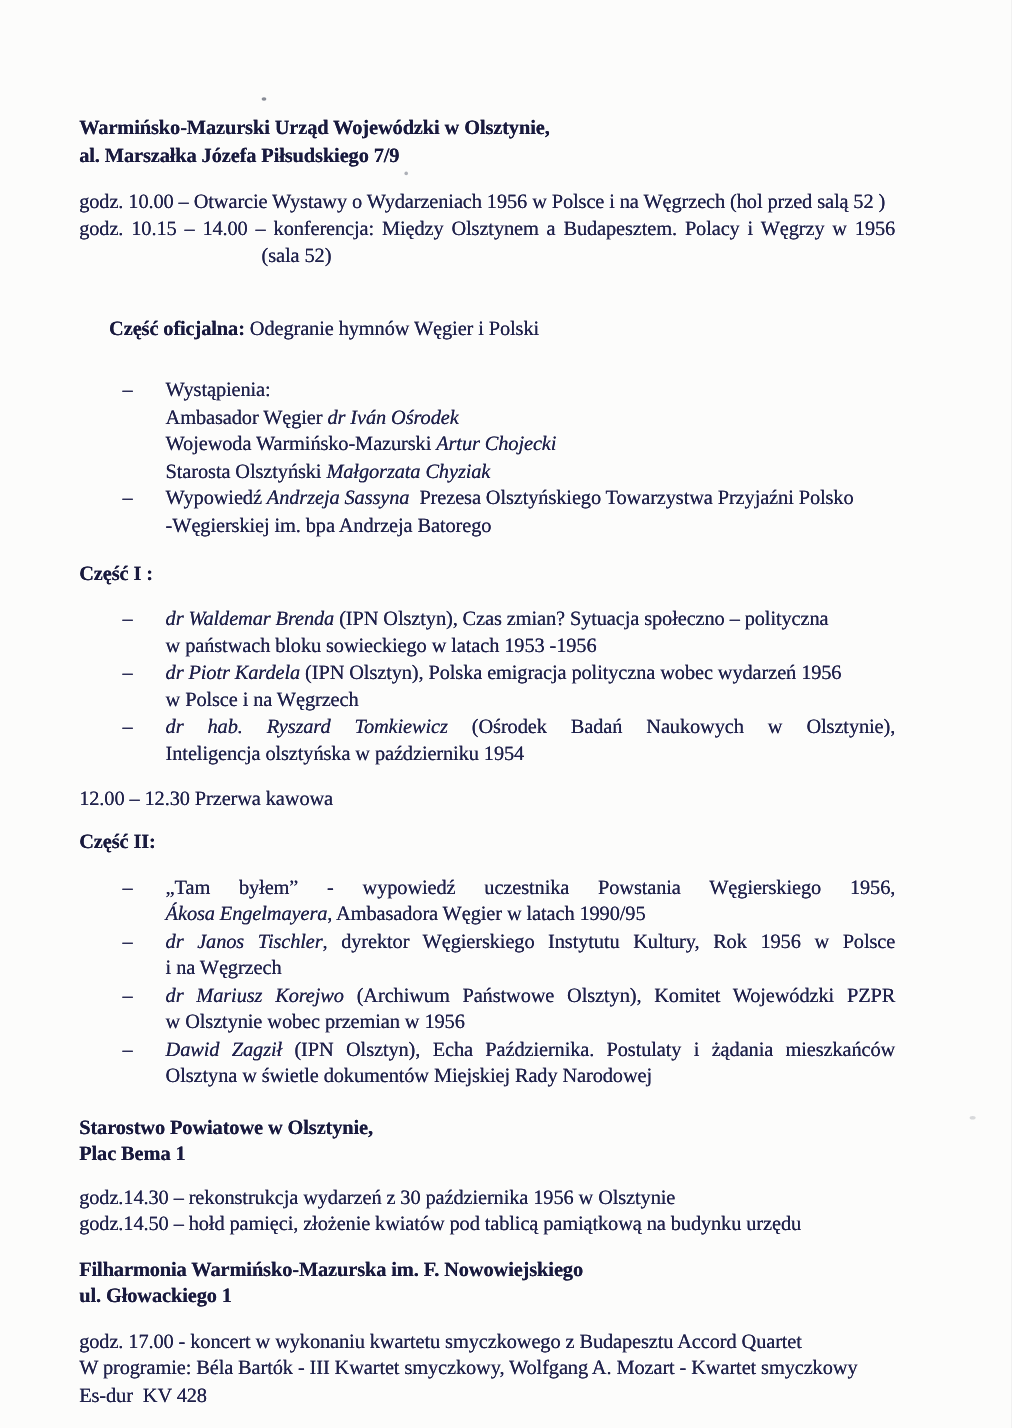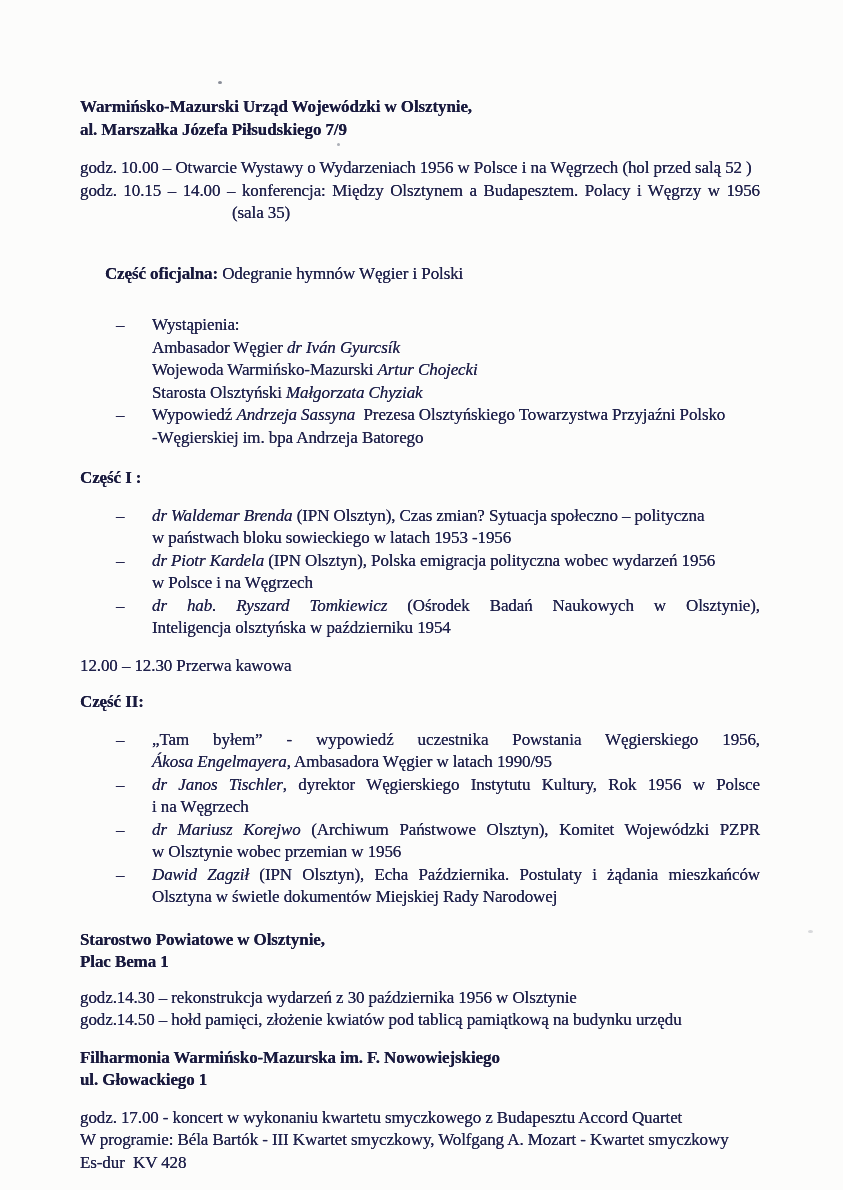--- a/index.html
+++ b/index.html
@@ -9,21 +9,21 @@
     margin:0 auto;
     background:var(--paper, #fcfcfb);
     font-family:"Liberation Serif", serif;
     font-size:17px;
     line-height:22.5px;
     letter-spacing:-0.1px;
     color:var(--ink, #20224c);
     text-shadow:0 0 .5px currentColor;
     overflow:hidden;
   }
-  .content { position:absolute; left:80px; top:96px; width:680px; }
+  .content { position:absolute; left:66px; top:96px; width:680px; }
   .line { white-space:pre-wrap; }
   .just { text-align:justify; text-align-last:justify; }
   .b { font-weight:bold; color:var(--ink_heading, #191a3e); }
   .i { font-style:italic; }
   .mb6  { margin-bottom:6px;font-family:Liberation Serif, serif; }
   .mb13 { margin-bottom:13px; }
   .mb14 { margin-bottom:14px;font-family:Liberation Serif, serif; }
   .mb15 { margin-bottom:15px; }
   .mb16 { margin-bottom:16px; }
   .mb18 { margin-bottom:18px; }
@@ -48,33 +48,33 @@
   <div class="content">
 
     <div class="mb16">
       <div class="line b">Warmińsko-Mazurski Urząd Wojewódzki w Olsztynie,</div>
       <div class="line b">al. Marszałka Józefa Piłsudskiego 7/9</div>
     </div>
 
     <div class="mb16">
       <div class="line">godz. 10.00 – Otwarcie Wystawy o Wydarzeniach 1956 w Polsce i na Węgrzech (hol przed salą 52 )</div>
       <div class="line just">godz. 10.15 – 14.00 – konferencja: Między Olsztynem a Budapesztem. Polacy i Węgrzy w 1956</div>
-      <div class="line sala">(sala 35)</div>
+      <div class="line sala">(sala 52)</div>
     </div>
 
     <div class="line mb6">
       <span class="b">Część oficjalna:</span><span> Odegranie hymnów Węgier i Polski</span>
     </div>
 
     <div class="mb18">
       <div class="bullet">
         <span class="dash">–</span>
         <div class="btxt">
           <div class="line">Wystąpienia:</div>
-          <div class="line"><span>Ambasador Węgier </span><span class="i">dr Iván Gyurcsík</span></div>
+          <div class="line"><span>Ambasador Węgier </span><span class="i">dr Iván Ośrodek</span></div>
           <div class="line"><span>Wojewoda Warmińsko-Mazurski </span><span class="i">Artur Chojecki</span></div>
           <div class="line"><span>Starosta Olsztyński </span><span class="i">Małgorzata Chyziak</span></div>
         </div>
       </div>
       <div class="bullet">
         <span class="dash">–</span>
         <div class="btxt">
           <div class="line"><span>Wypowiedź </span><span class="i">Andrzeja Sassyna</span><span>  Prezesa Olsztyńskiego Towarzystwa Przyjaźni Polsko</span></div>
           <div class="line">-Węgierskiej im. bpa Andrzeja Batorego</div>
         </div>

